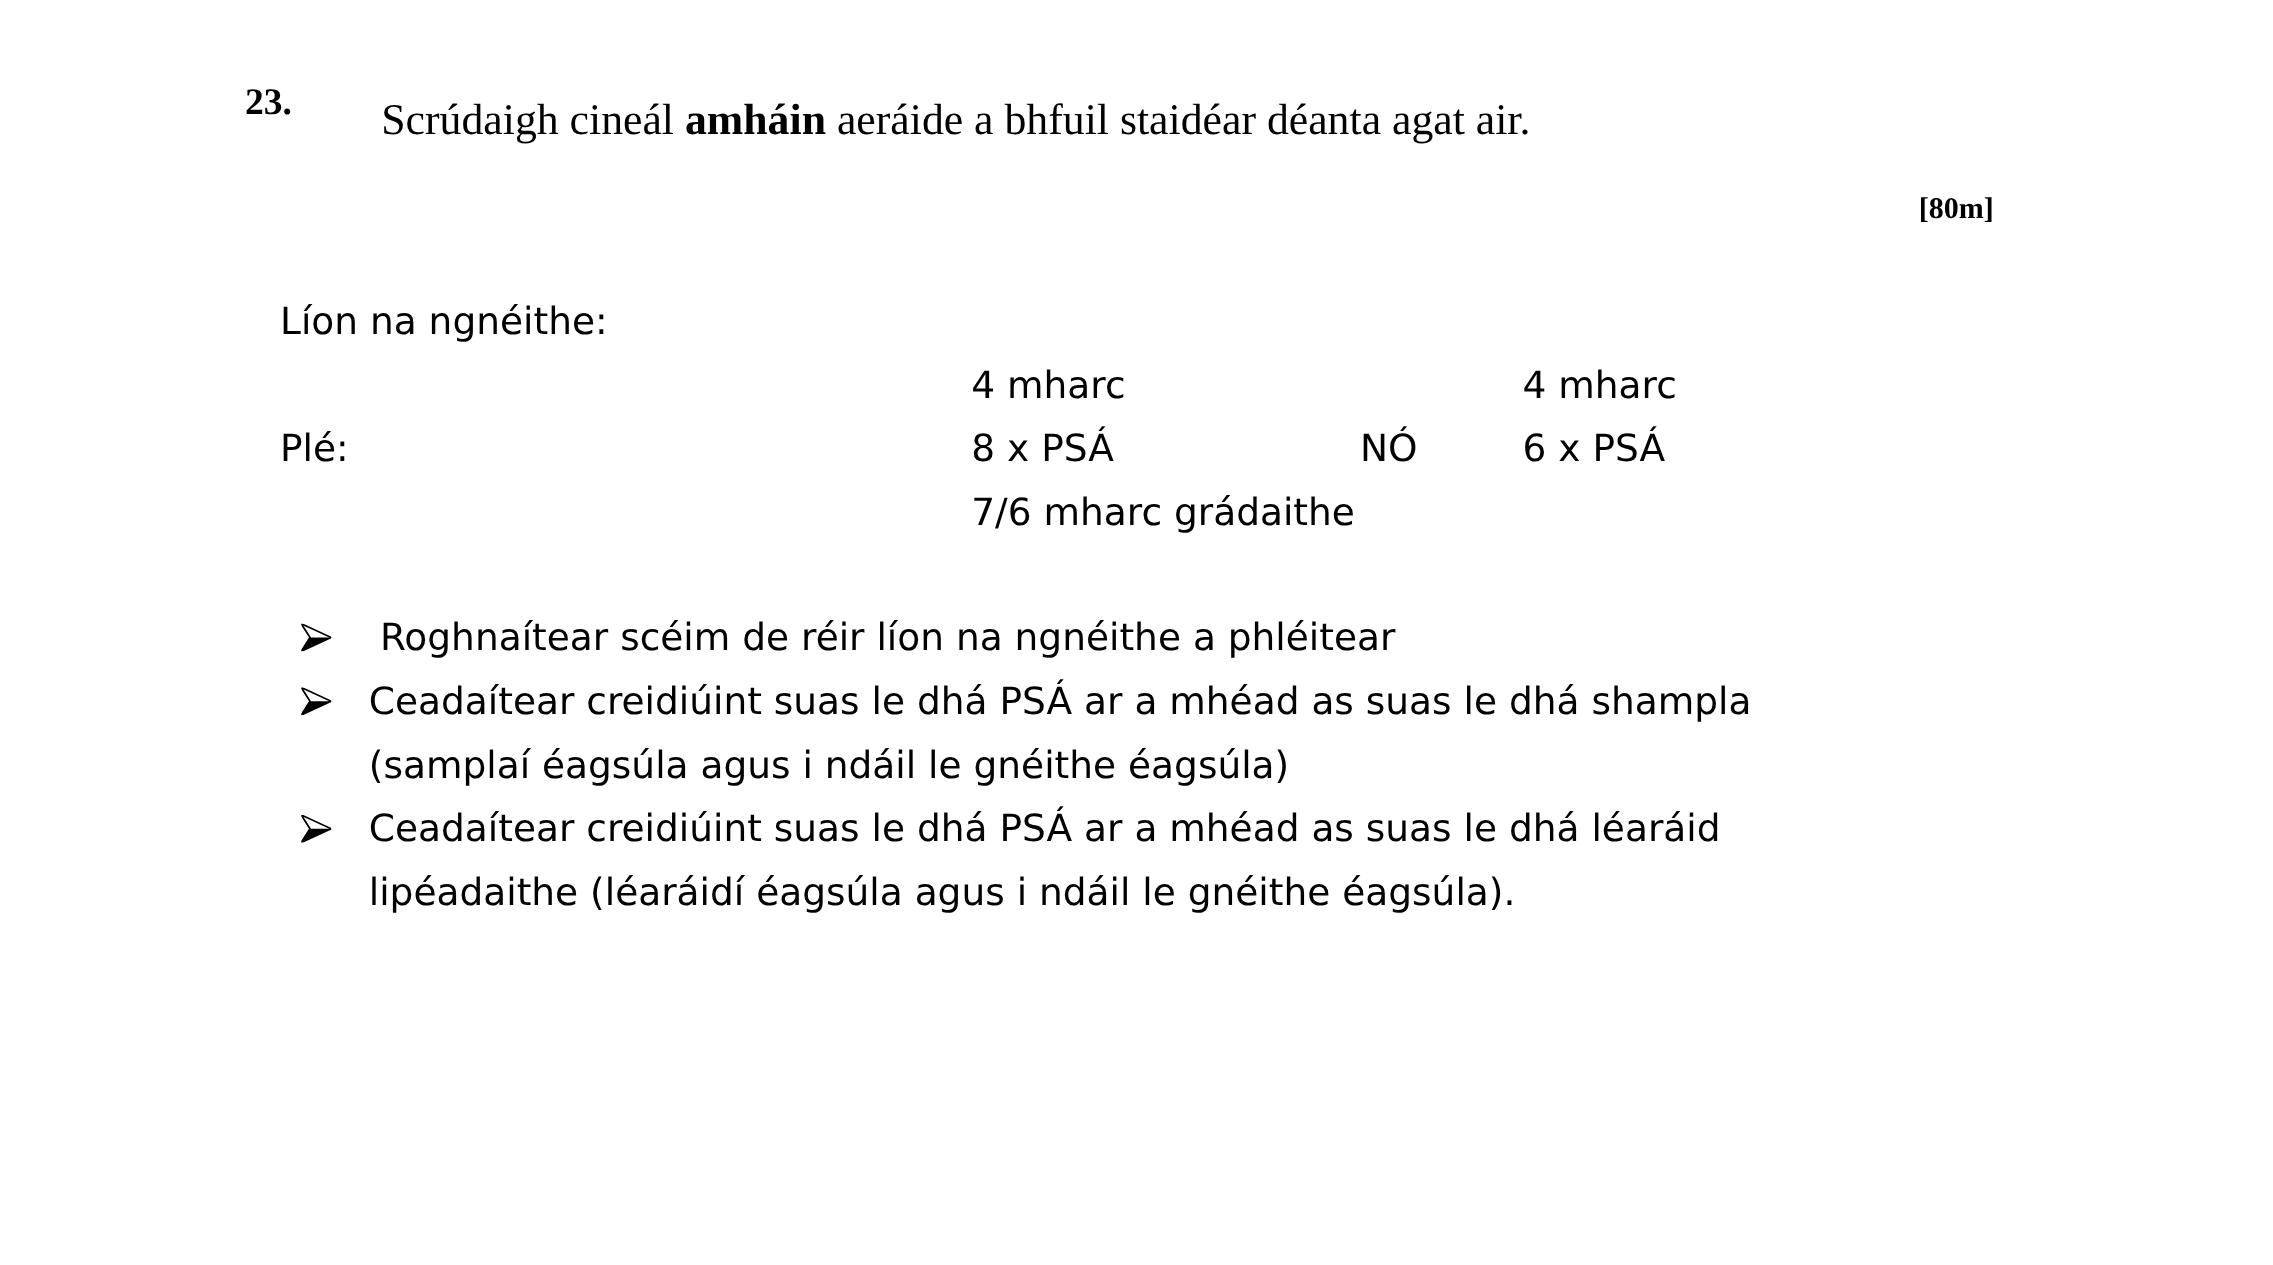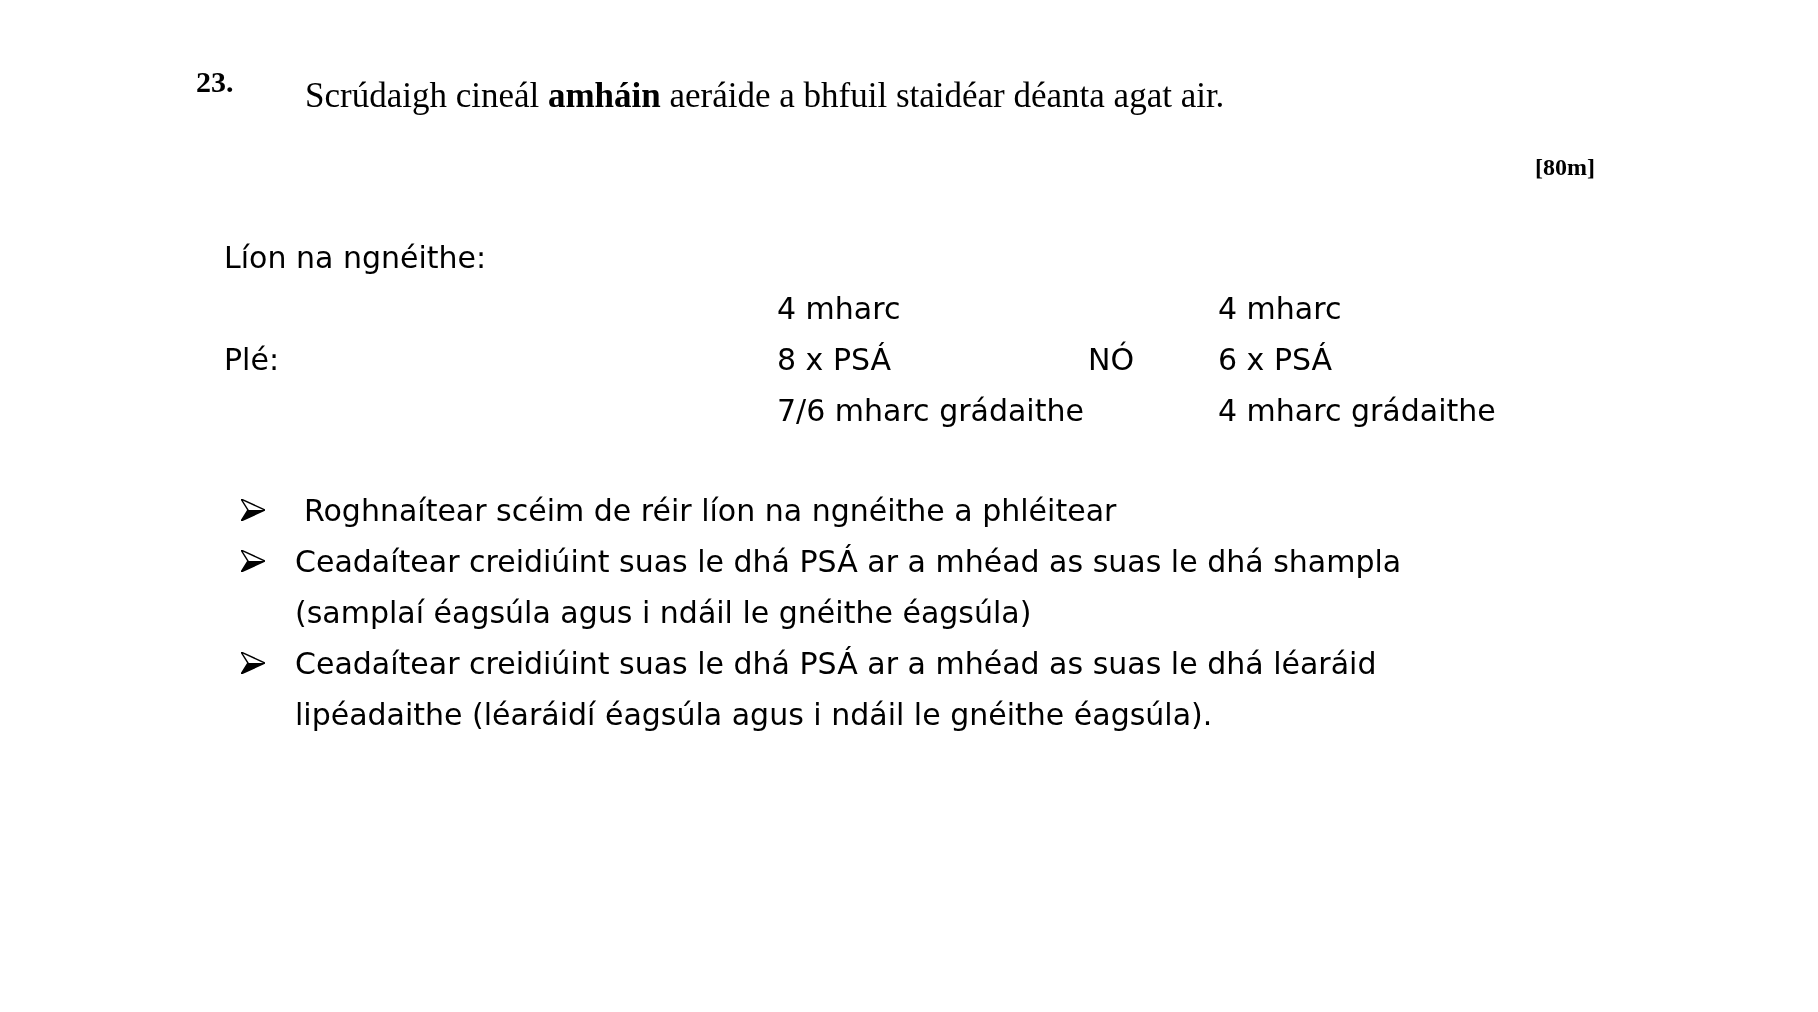--- a/index.html
+++ b/index.html
@@ -64,21 +64,20 @@
     <span class="c-right">4 mharc</span>
   </div>
   <div class="row" style="top:334px">
     <span class="c-label">Plé:</span>
     <span class="c-mid">8 x PSÁ</span>
     <span class="c-or">NÓ</span>
     <span class="c-right">6 x PSÁ</span>
   </div>
   <div class="row" style="top:385px">
     <span class="c-mid">7/6 mharc grádaithe</span>
-    <span class="c-right">4 mharc grádaithe</span>
   </div>
 </div>
 
 <div class="bullets hand">
   <div class="b-line" style="top:485px">
     <span class="arrow">
       <svg width="24" height="22" viewBox="0 0 24 22">
           <path d="M0 0 L24 11 L0 22 L7 11 Z" fill="#fff" stroke="#000" stroke-width="1.4"></path>
           <path d="M7 11 L24 11 L0 22 Z" fill="#000"></path>
         </svg>

